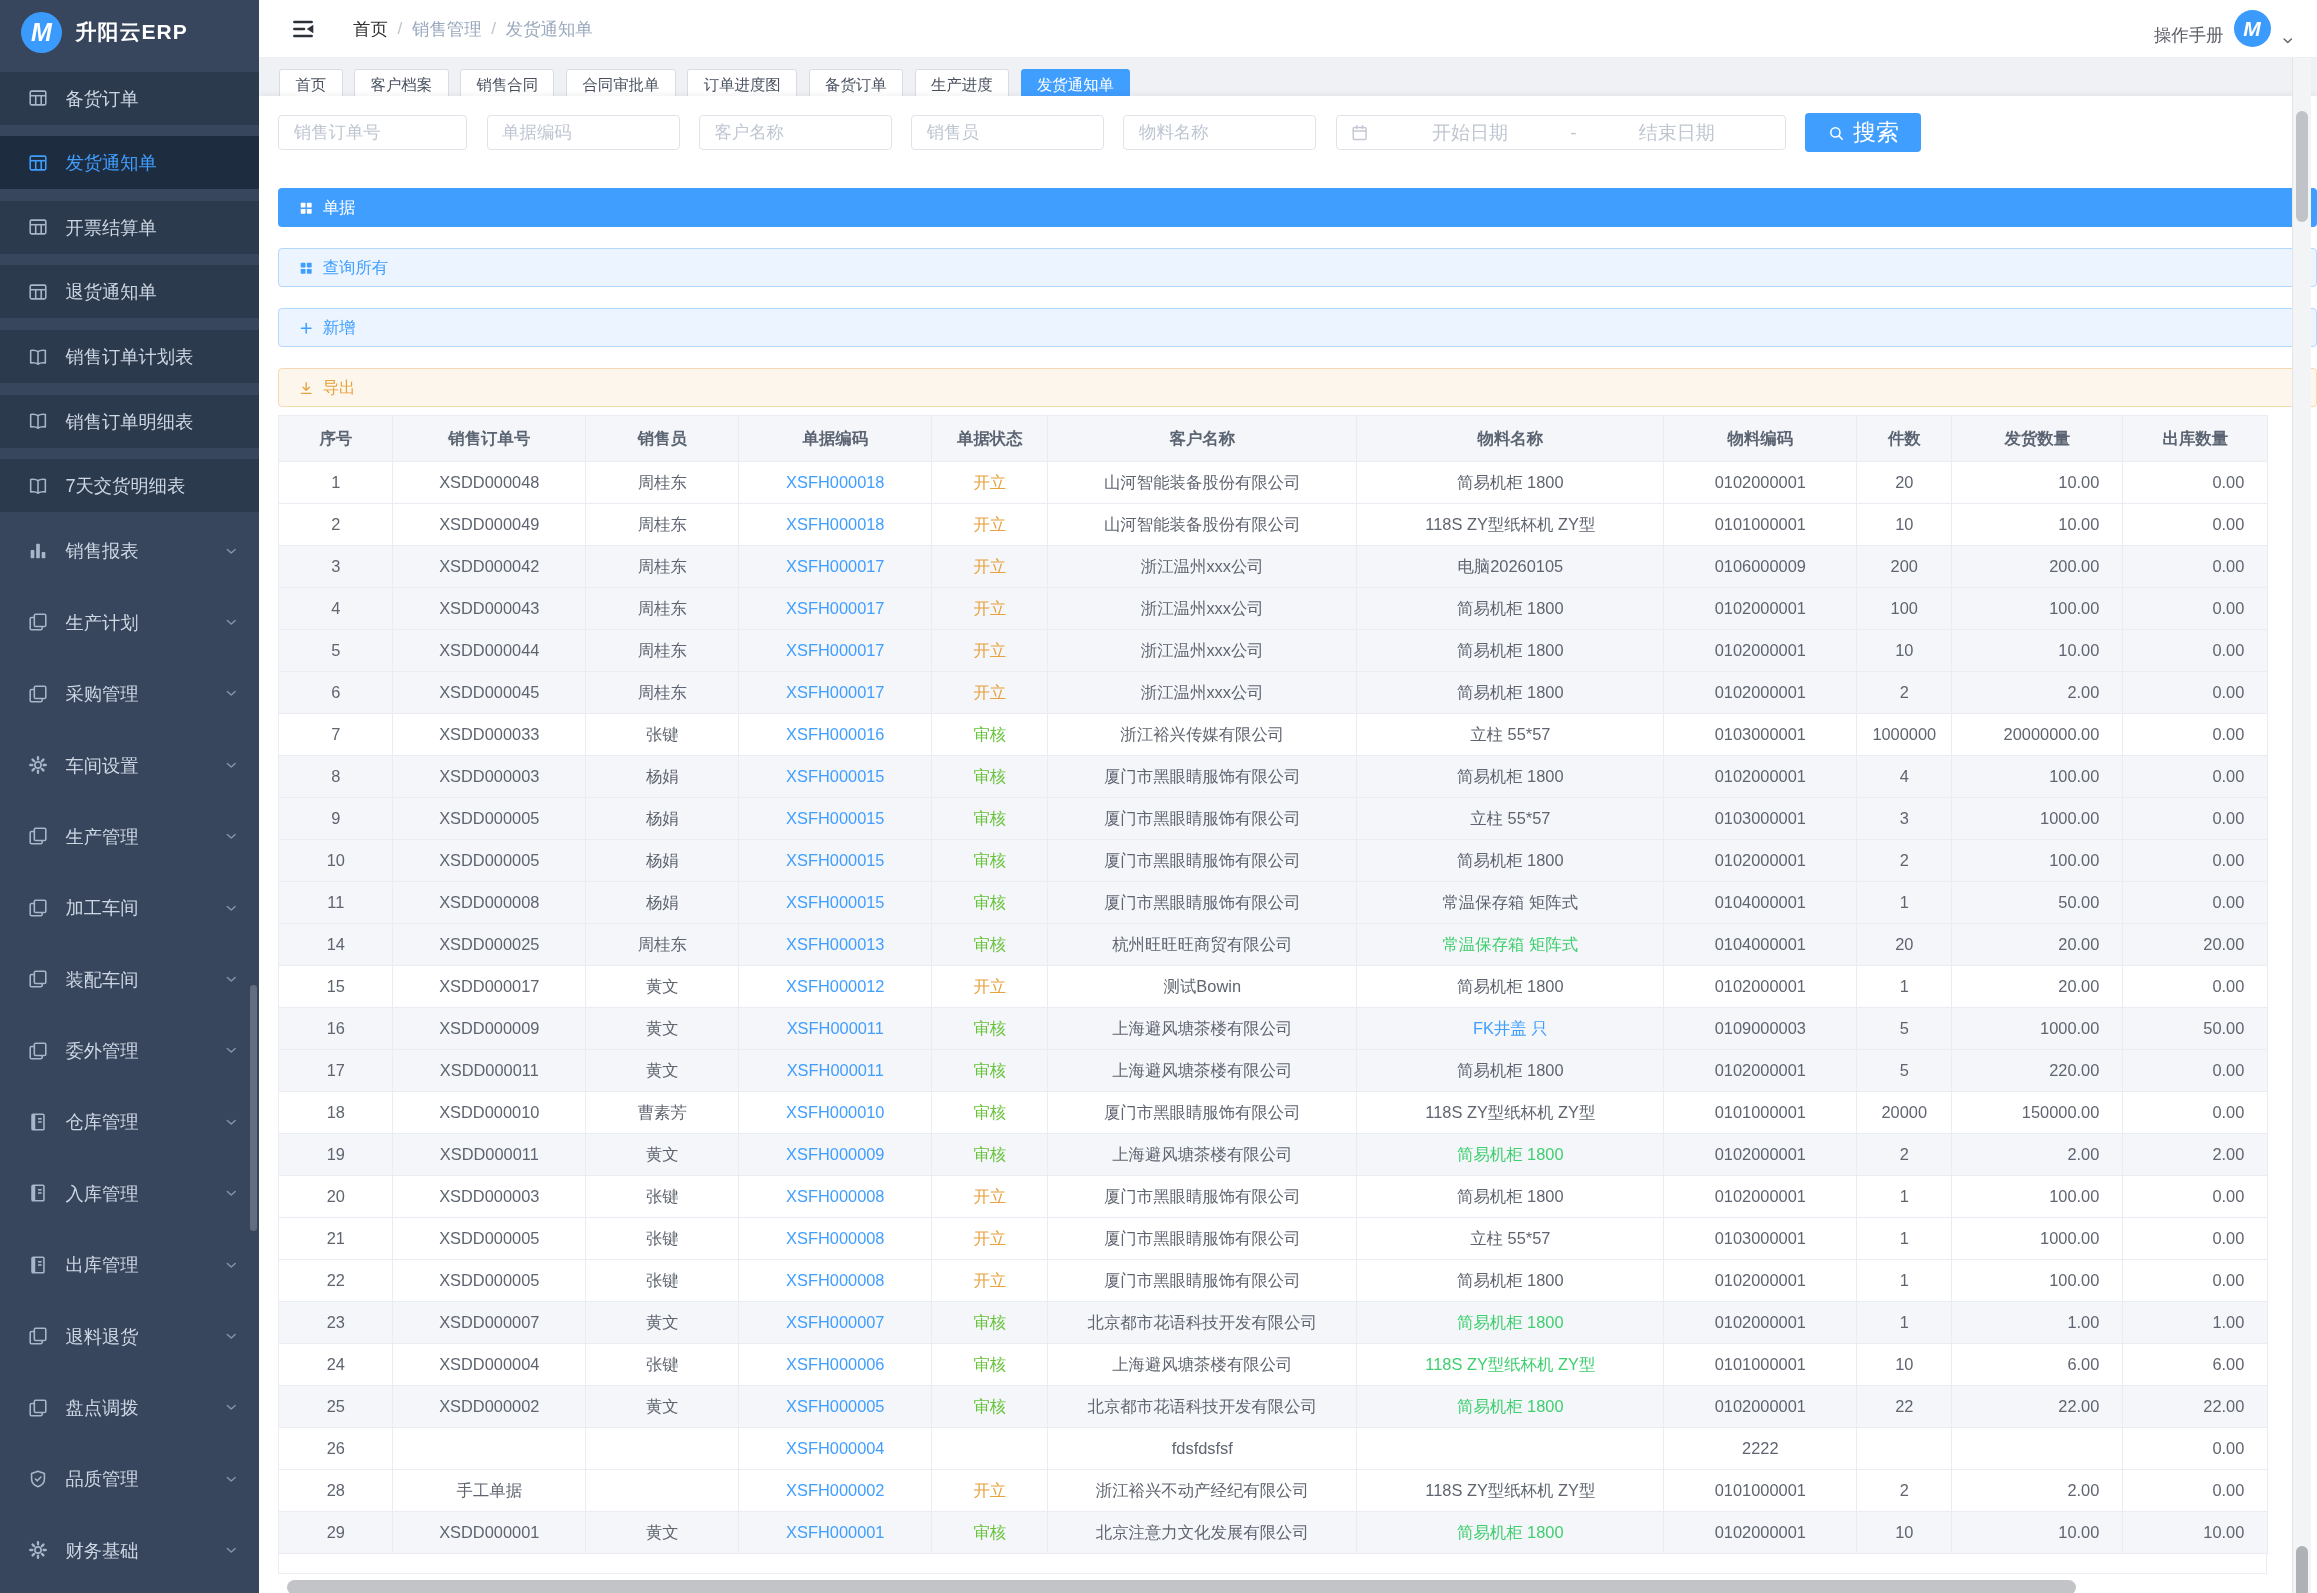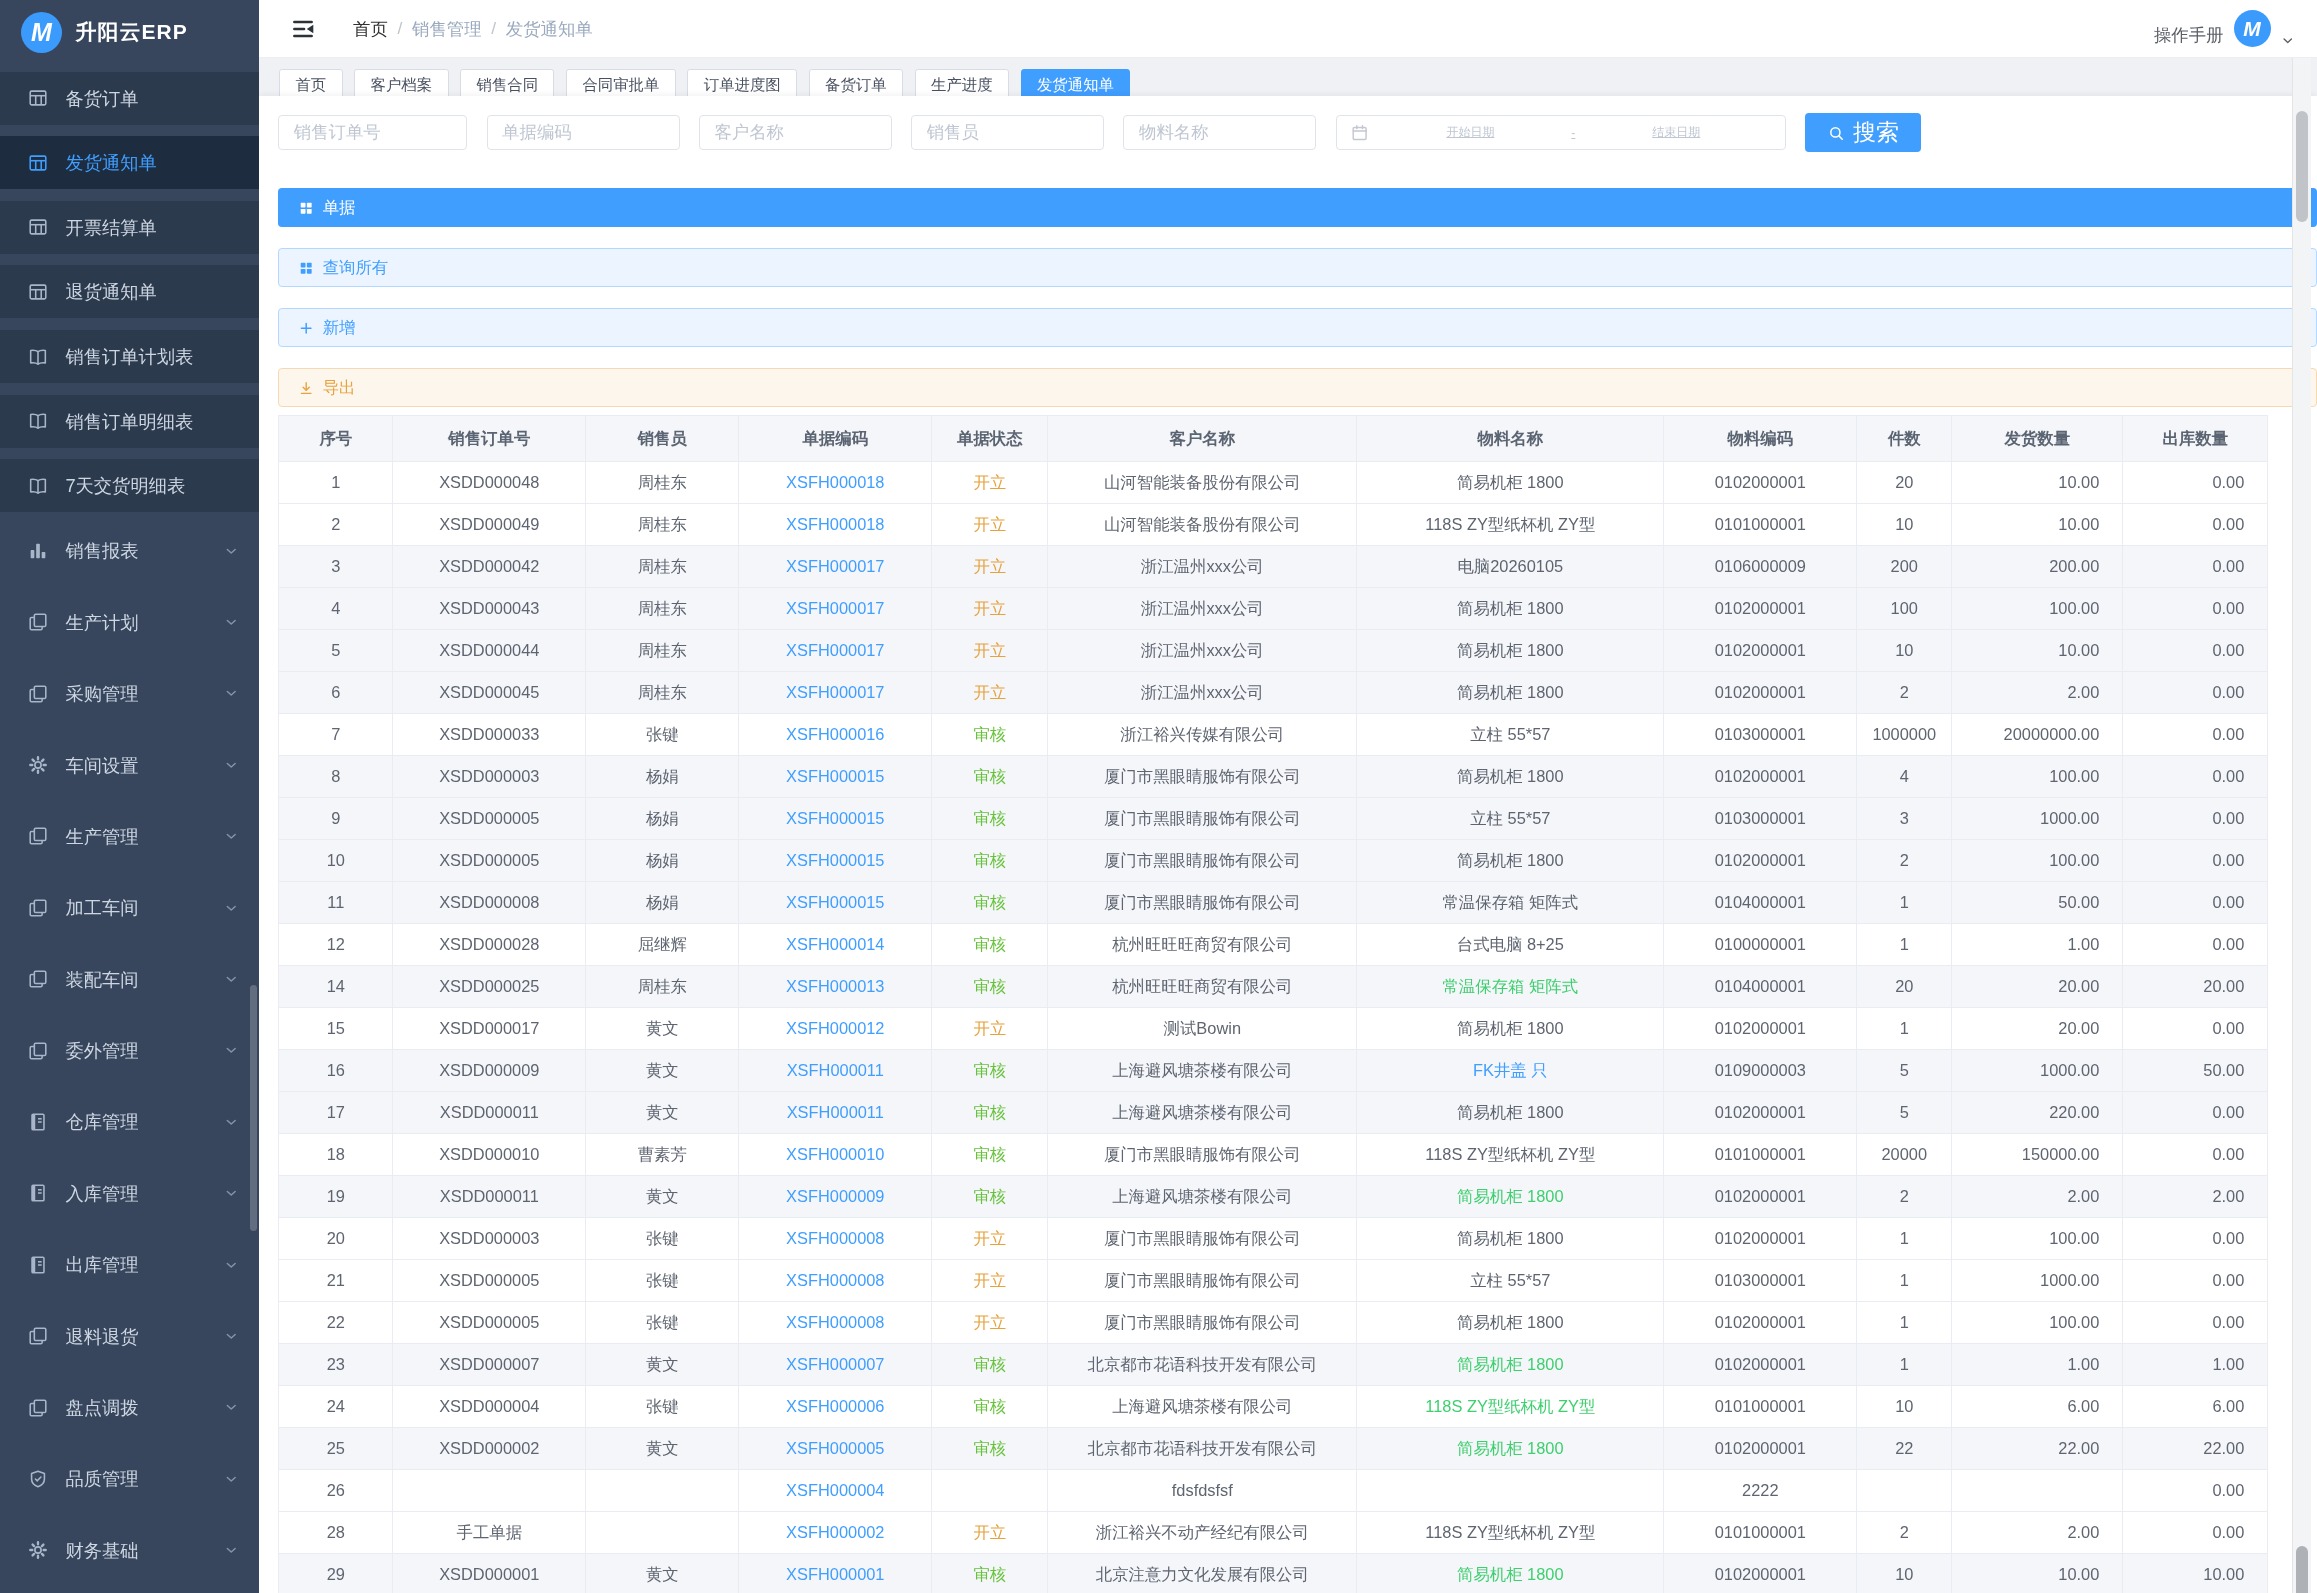--- a/index.html
+++ b/index.html
@@ -47,21 +47,21 @@
 .tabs{height:38px;overflow:hidden;display:flex;gap:11.6px;padding-left:20px;}
 .chip{margin-top:10.6px;height:33px;background:#fff;border:1px solid #d8dce5;border-radius:2.9px;display:inline-flex;align-items:center;padding:0 15.4px;font-size:15.4px;color:#495060;white-space:nowrap;cursor:pointer;}
 .chip.active{background:var(--blue);border-color:var(--blue);color:#fff;}
 
 .panel{position:absolute;top:96px;left:0;right:0;bottom:0;background:#fff;box-shadow:0 -1.9px 5.8px rgba(0,0,0,.05);}
 
 
 .filters{display:flex;align-items:center;gap:19.3px;margin:17.4px 0 0 19.3px;}
 .f-input{height:35px;border:1px solid #dfe3ea;border-radius:3.9px;padding:0 14.5px;font-size:17.4px;color:#606266;outline:none;}
 .f-input::placeholder{color:var(--placeholder);}
-.date-range{width:450px;height:35px;border:1px solid #dfe3ea;border-radius:3.9px;display:flex;align-items:center;padding:0 13.5px;gap:5.8px;color:var(--placeholder);font-size:12px;background:#fff;cursor:pointer;text-decoration:underline;}
+.date-range{width:450px;height:35px;border:1px solid #dfe3ea;border-radius:3.9px;display:flex;align-items:center;padding:0 13.5px;gap:5.8px;color:var(--placeholder);font-size:19px;background:#fff;cursor:pointer;}
 .date-range .icon{width:19.3px;height:19.3px;color:#c3c8d2;}
 .date-seg{flex:1;text-align:center;}
 .search-btn{height:39px;width:116px;background:var(--blue);color:#fff;border:none;border-radius:3.9px;font-size:23px;display:flex;align-items:center;justify-content:center;gap:7.7px;cursor:pointer;}
 .search-btn .icon{width:18.3px;height:18.3px;}
 
 
 .actions{display:flex;gap:21px;margin:36px 0 0 19.3px;flex-direction:column;}
 .btn{height:39px;border-radius:3.9px;font-size:16.4px;display:inline-flex;align-items:center;gap:8.7px;padding:0 18.3px;border:1px solid transparent;cursor:pointer;background:#fff;}
 .btn .icon{width:16.4px;height:16.4px;}
 .btn.primary{background:var(--blue);color:#fff;}
@@ -693,33 +693,20 @@
                 <td class="">杨娟</td>
                 <td class="link">XSFH000015</td>
                 <td class="st-audit">审核</td>
                 <td class="">厦门市黑眼睛服饰有限公司</td>
                 <td class="">常温保存箱 矩阵式</td>
                 <td class="">0104000001</td>
                 <td class="">1</td>
                 <td class="al-right">50.00</td>
                 <td class="al-right">0.00</td>
               </tr>
-              <tr class="">
-                <td class="">12</td>
-                <td class="">XSDD000028</td>
-                <td class="">屈继辉</td>
-                <td class="link">XSFH000014</td>
-                <td class="st-audit">审核</td>
-                <td class="">杭州旺旺旺商贸有限公司</td>
-                <td class="">台式电脑 8+25</td>
-                <td class="">0100000001</td>
-                <td class="">1</td>
-                <td class="al-right">1.00</td>
-                <td class="al-right">0.00</td>
-              </tr>
               <tr class="gray">
                 <td class="">14</td>
                 <td class="">XSDD000025</td>
                 <td class="">周桂东</td>
                 <td class="link">XSFH000013</td>
                 <td class="st-audit">审核</td>
                 <td class="">杭州旺旺旺商贸有限公司</td>
                 <td class="mat-green">常温保存箱 矩阵式</td>
                 <td class="">0104000001</td>
                 <td class="">20</td>

